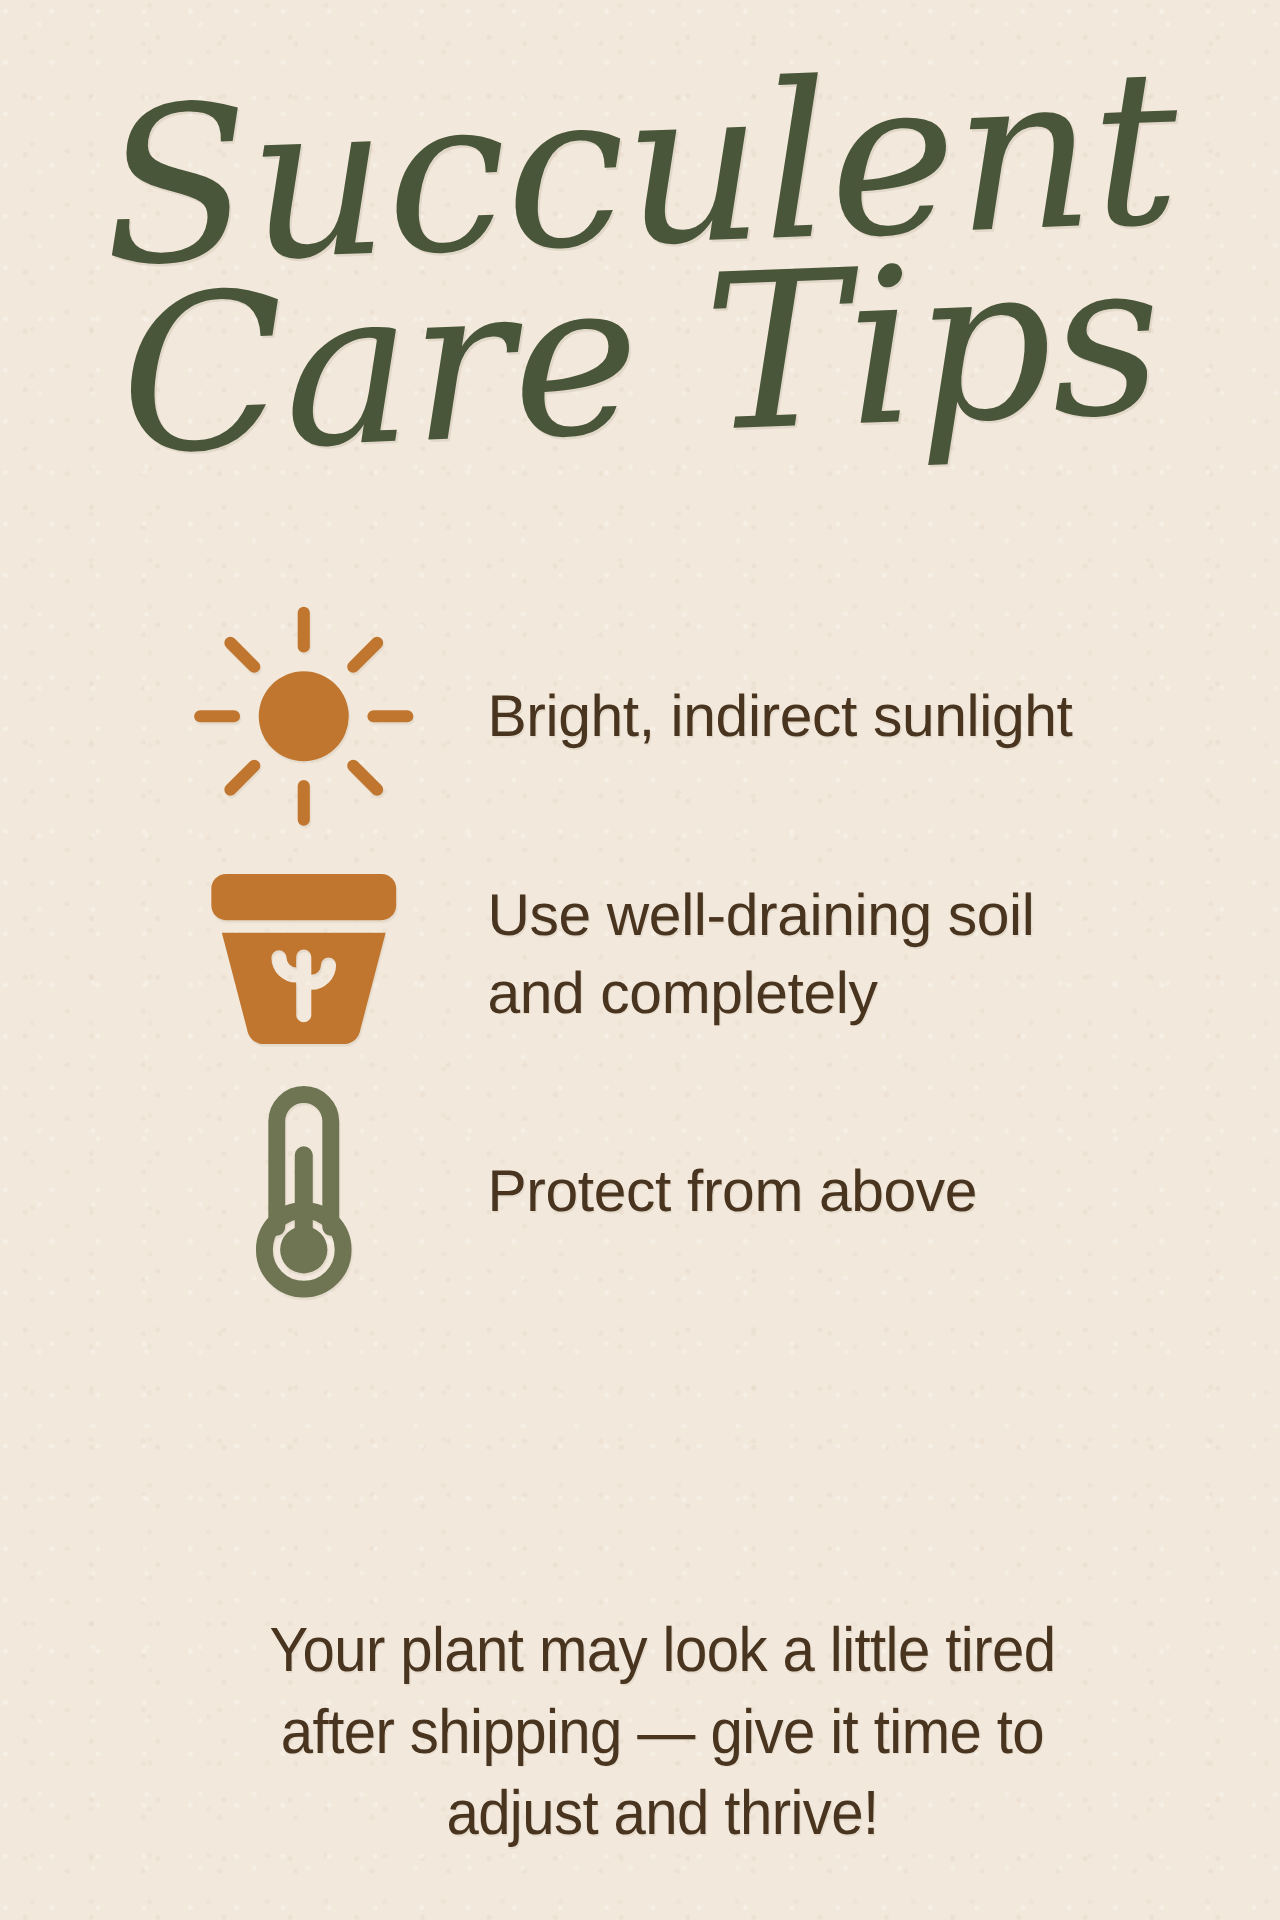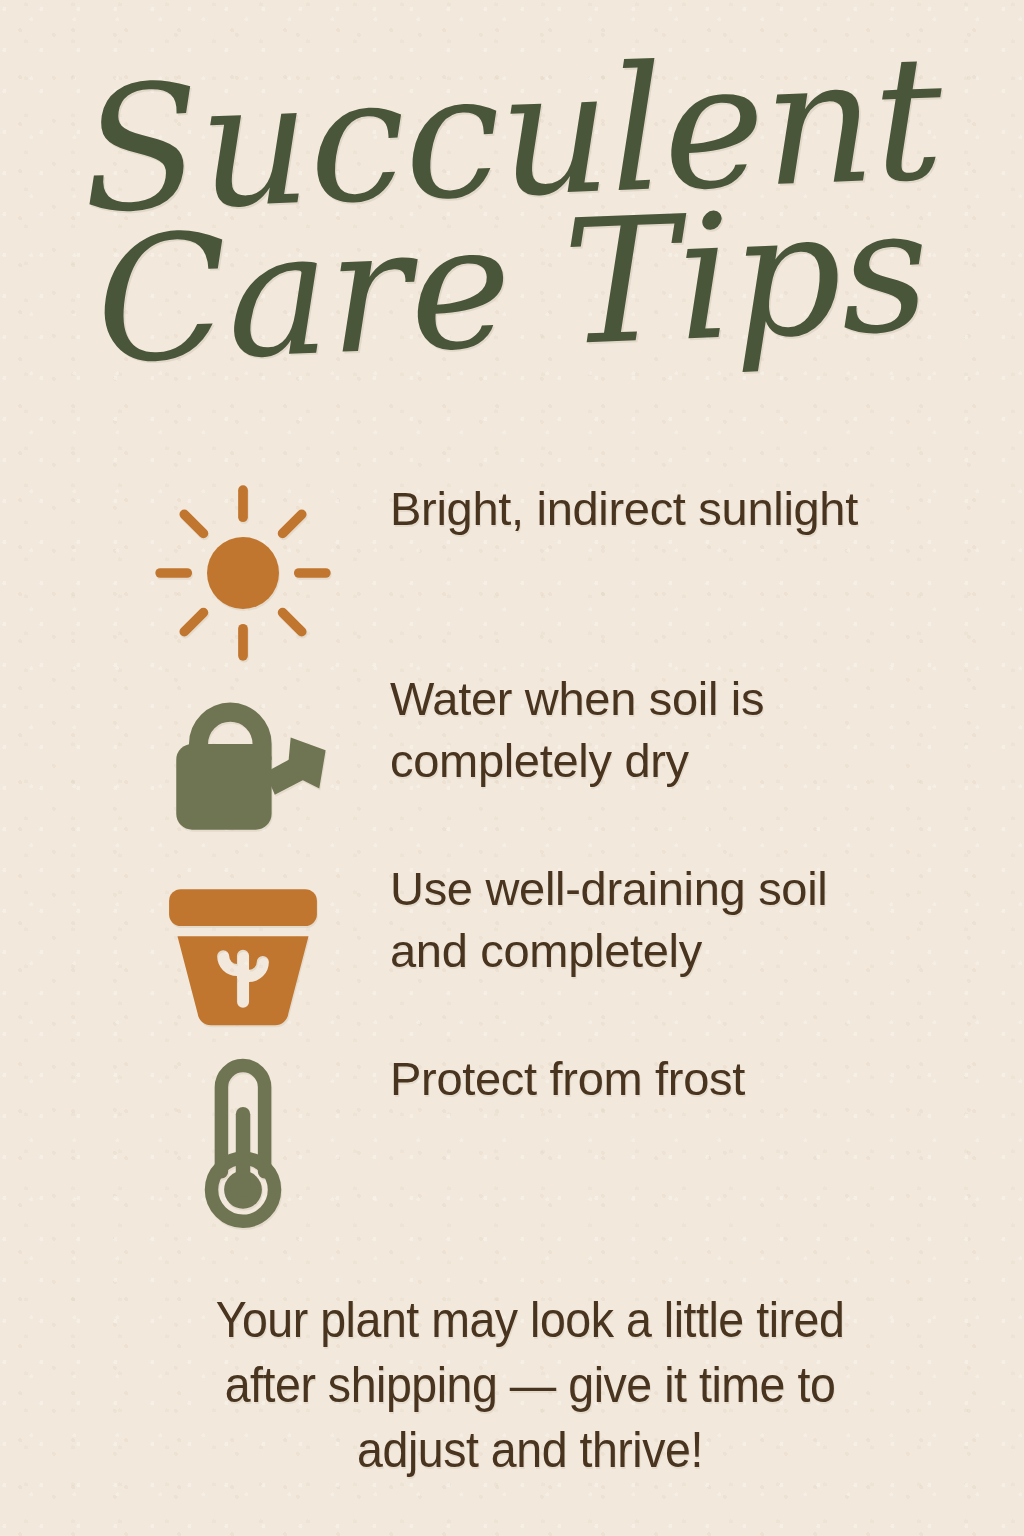--- a/index.html
+++ b/index.html
@@ -72,21 +72,21 @@
   
   .tips {
     position: absolute;
     top: 478px;
     left: 0;
     width: 1024px;
   }
 
   .tip-row {
     display: flex;
-    align-items: flex-start;
+    align-items: center;
     height: 190px;
   }
 
   .tip-icon {
     width: 250px;
     min-width: 250px;
     height: 190px;
     display: flex;
     align-items: center;
     justify-content: center;
@@ -161,40 +161,20 @@
             <line x1="82.6" y1="17.4" x2="72" y2="28"></line>
             <line x1="28" y1="72" x2="17.4" y2="82.6"></line>
           </g>
         </svg>
       </div>
       <div class="tip-text">
         <span class="tl">Bright, indirect sunlight</span>
       </div>
     </div>
 
-    <div class="tip-row">
-      <div class="tip-icon">
-        <svg width="178" height="160" viewBox="0 0 112 100">
-          <g fill="#6F7552">
-
-            <path d="M22 38 A26 26 0 0 1 74 38 L74 48 L62 48 L62 38 A14 14 0 0 0 34 38 L34 48 L22 48 Z"></path>
-
-            <rect x="14" y="38" width="60" height="54" rx="10"></rect>
-
-            <path d="M70 56 L92 44 L99 58 L76 70 Z"></path>
-
-            <path d="M86 34 L108 42 L104 66 L84 56 Z"></path>
-          </g>
-        </svg>
-      </div>
-      <div class="tip-text">
-        <span class="tl">Water when soil is</span>
-        <span class="tl">completely dry</span>
-      </div>
-    </div>
 
     <div class="tip-row">
       <div class="tip-icon">
         <svg width="168" height="168" viewBox="0 0 100 100">
 
           <rect x="6" y="12" width="88" height="22" rx="7" fill="#C1762F"></rect>
 
           <path d="M11 40 L89 40 L77 86 A8 8 0 0 1 69 93 L31 93 A8 8 0 0 1 23 86 Z
                    M50 48 A3.6 3.6 0 0 0 46.4 51.6 L46.4 56.5
                    A4.6 4.6 0 0 1 41.8 51.9 A3.6 3.6 0 0 0 34.6 51.9
@@ -217,21 +197,21 @@
             <path d="M23 66 L23 19 A12 12 0 0 1 47 19 L47 66" stroke-linecap="round"></path>
 
             <circle cx="35" cy="76" r="17.5"></circle>
           </g>
 
           <circle cx="35" cy="76" r="10.5" fill="#6F7552"></circle>
           <line x1="35" y1="34" x2="35" y2="76" stroke="#6F7552" stroke-width="8" stroke-linecap="round"></line>
         </svg>
       </div>
       <div class="tip-text">
-        <span class="tl">Protect from frost</span>
+        <span class="tl">Protect from above</span>
       </div>
     </div>
 
   </div>
 
   <div class="footer">
     <span class="fl">Your plant may look a little tired</span>
     <span class="fl">after shipping — give it time to</span>
     <span class="fl">adjust and thrive!</span>
   </div>

